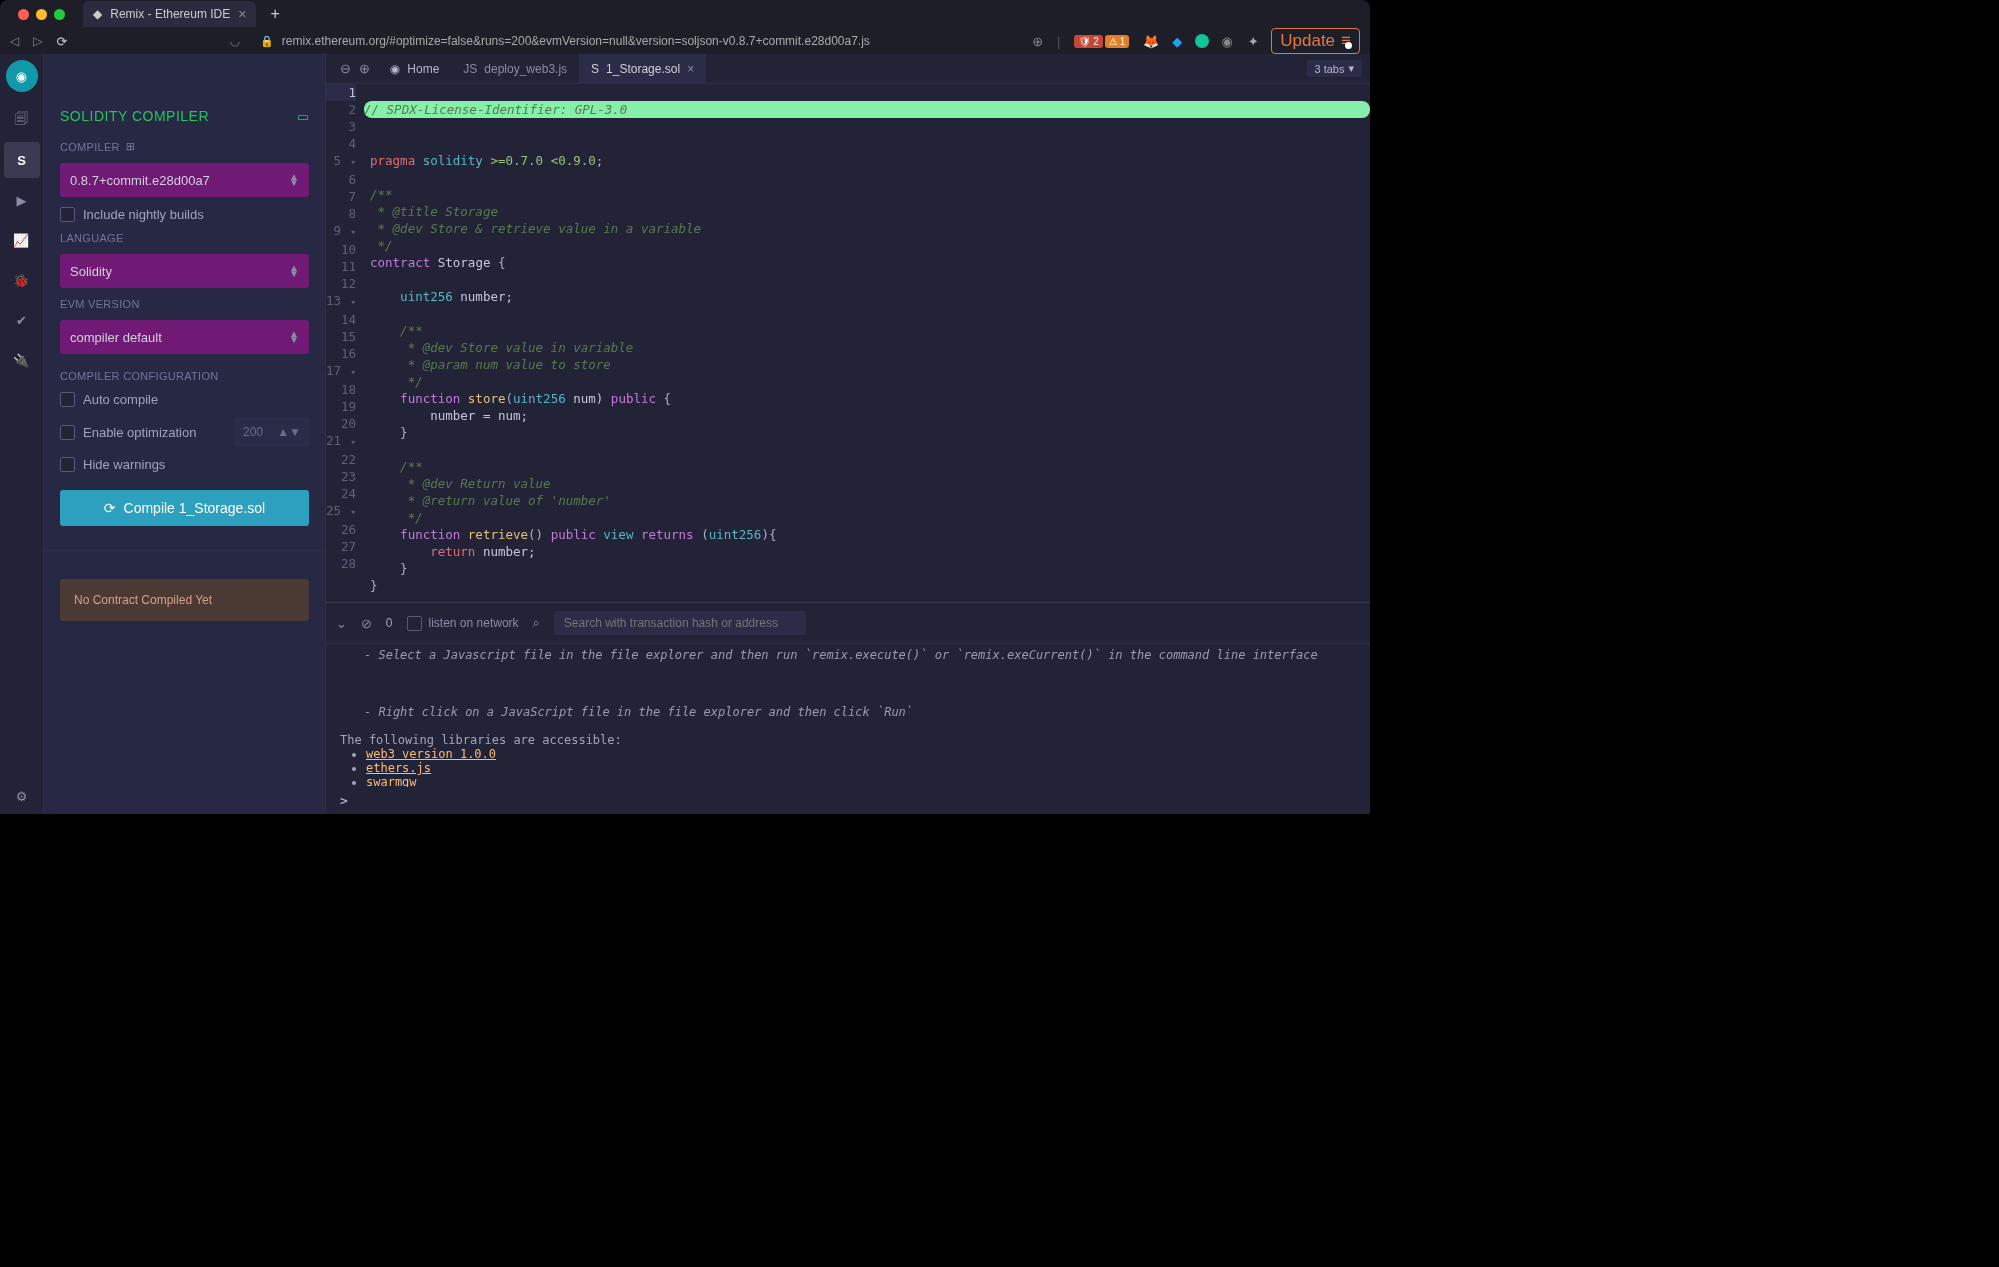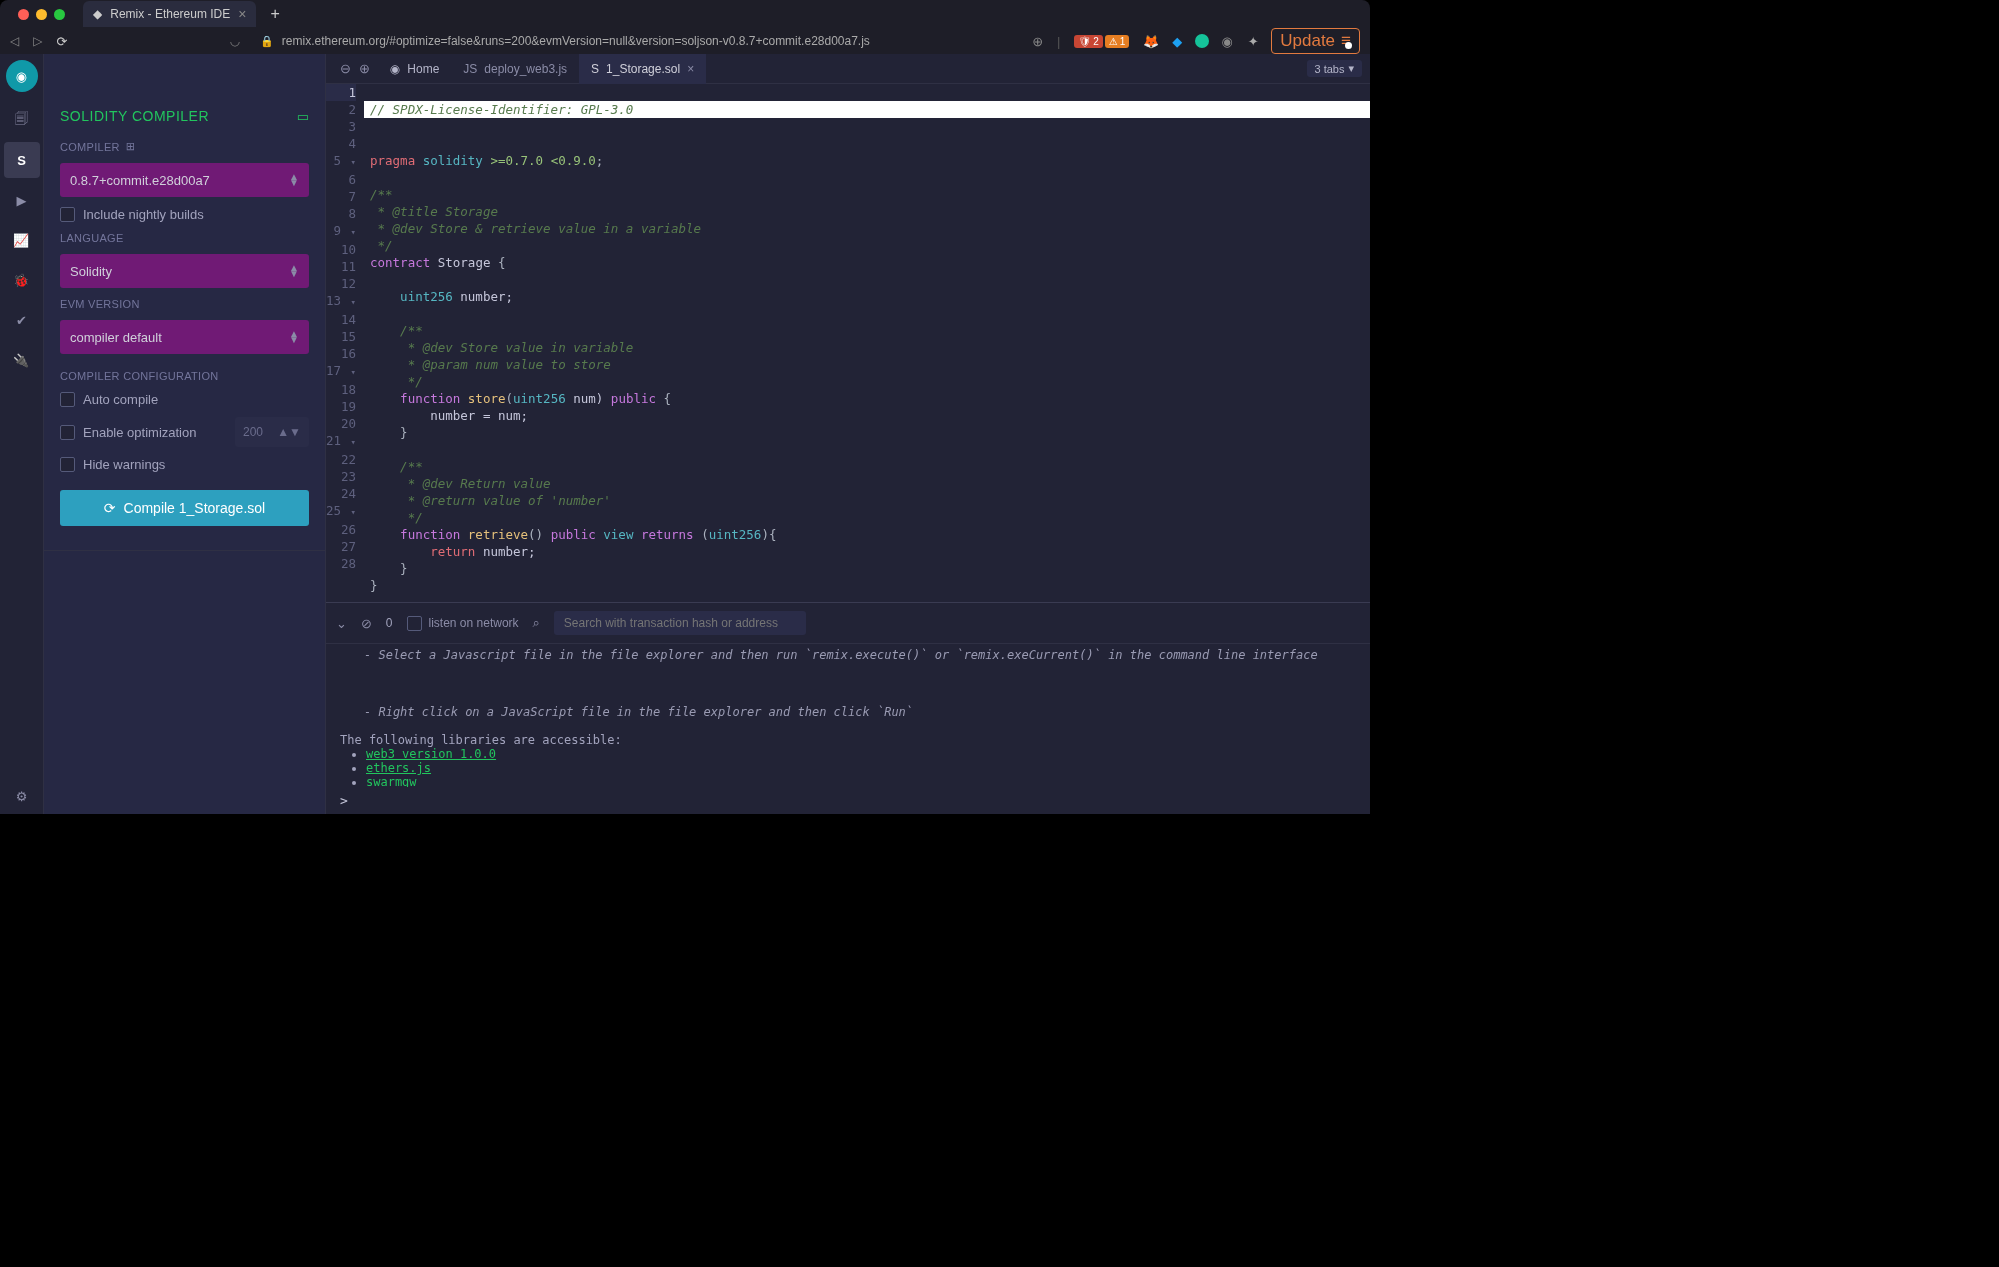--- a/index.html
+++ b/index.html
@@ -134,21 +134,21 @@
   flex: 1; display:flex; background:#222336; overflow:hidden;
   font-family: "Menlo","Consolas",monospace; font-size: 12.5px; line-height: 17px;
 }
 .gutter {
   width: 38px; text-align: right; padding-right: 8px; color: #5e607e;
   background:#222336; user-select:none;
 }
 .gutter .cur { color:#c5c6da; background:#2a2c48; }
 .fold { font-size:9px; color:#5e607e; padding-left:2px;}
 .code { flex:1; padding-left: 6px; white-space: pre; color:#c5c6da; }
-.code .cur-line { background:#ffffff; display:block; margin-left:-6px; padding-left:6px;}
+.code .cur-line { background:#86efac; display:block; margin-left:-6px; border-radius:8px;}
 .c-comment { color:#577a4d; font-style: italic;}
 .c-keyword { color:#c678dd; }
 .c-pragma { color:#e06c75; }
 .c-type { color:#56b6c2; }
 .c-version { color:#98c379; }
 .c-punct { color:#abb2bf; }
 .c-ident { color:#c5c6da; }
 .c-fn { color:#e5c07b; }
 .c-ret { color:#e06c75; }
 
@@ -165,21 +165,21 @@
 .term-listen { display:flex; align-items:center; gap:7px; color:#8b8ca7; font-size:12px;}
 .term-search {
   flex:0 0 252px; background:#2a2c48; border:none; border-radius:3px;
   padding: 5px 10px; color:#8b8ca7; font-size:12px;
 }
 .term-body {
   flex:1; padding: 4px 14px; font-family:"Menlo","Consolas",monospace;
   font-size:12px; color:#a2a3bd; overflow:hidden;
 }
 .term-body .it { font-style: italic; color:#9a9bb3;}
-.term-body a { color:#22c55e; text-decoration: underline; margin-top: 15px;}
+.term-body a { color:#fdba74; text-decoration: underline; margin-top: 15px;}
 .term-body ul { list-style: disc; padding-left: 26px; }
 .prompt { padding: 6px 14px; font-family:monospace; color:#c5c6da; }
 </style>
 </head>
 <body>
 
 <div class="browser-chrome">
   <div class="tab-bar">
     <div class="traffic-lights">
       <div class="traffic-light tl-red"></div>
@@ -306,20 +306,21 @@
           <span>Hide warnings</span>
       </div>
 
       <div class="compile-btn">
         <span>⟳</span>
         <span>Compile 1_Storage.sol</span>
       </div>
 
       <div class="divider"></div>
 
+      <div class="no-contract">No Contract Compiled Yet</div>
     </div>
   </div>
 
   <div class="main">
     <div class="editor-tabs">
       <div class="tab-icons">
         <span>⊖</span>
         <span>⊕</span>
       </div>
       <div class="ed-tab home">

